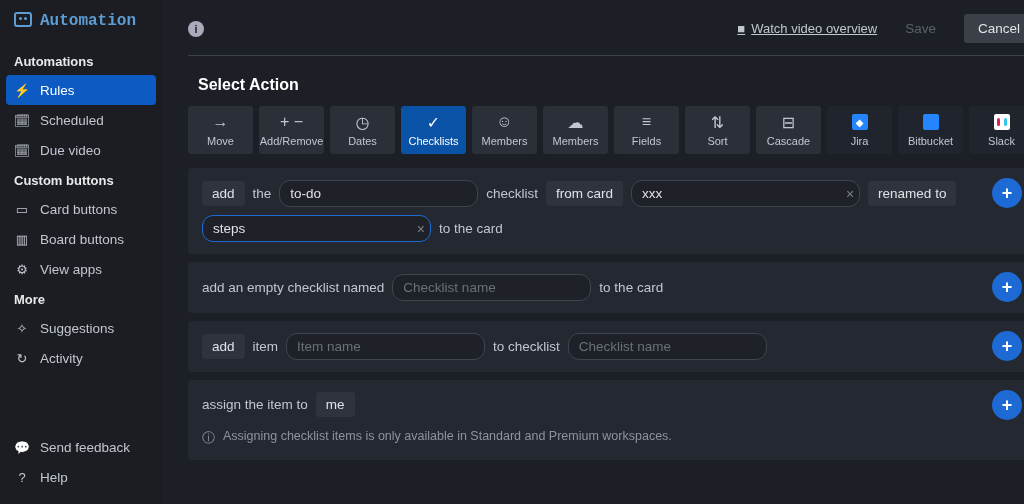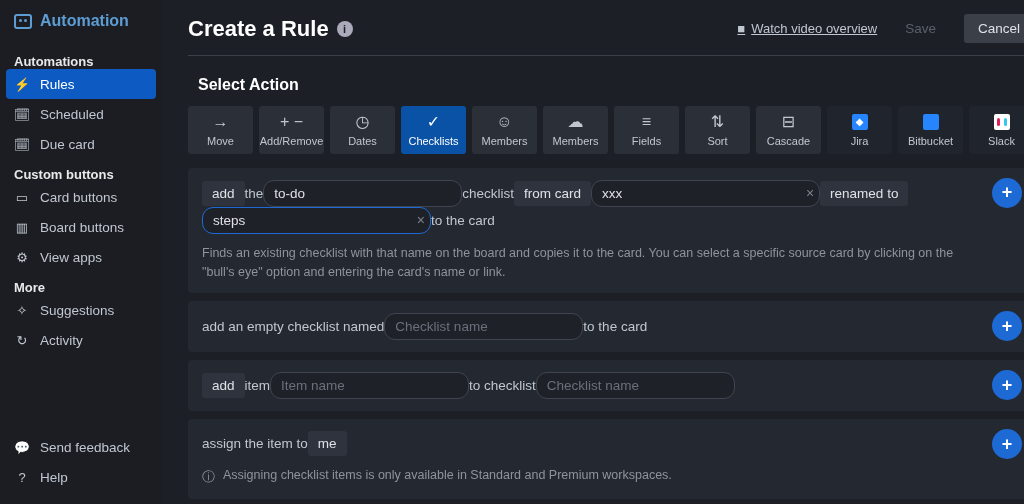--- a/index.html
+++ b/index.html
@@ -1,25 +1,25 @@
 <!DOCTYPE html>
 <html><head>
 <meta charset="utf-8">
 <style>
 * { box-sizing: border-box; margin: 0; padding: 0; }
 body { background: #1c1f26; font-family: -apple-system, BlinkMacSystemFont, 'Segoe UI', Arial, sans-serif; color: #c1c7d0; font-size: 14px; width: 1024px; height: 504px; overflow: hidden; display: flex; }
 
 .sidebar { width: 162px; background: #1b1d23; padding: 12px 0; flex-shrink: 0; display: flex; flex-direction: column; }
-.sidebar-header { display: flex; align-items: center; padding: 0 14px 16px 14px; gap: 8px; }
+.sidebar-header { display: flex; align-items: flex-start; padding: 0 14px 16px 14px; gap: 8px; font-family: Liberation Mono, monospace; }
 .robot-icon { width: 18px; height: 15px; border: 2px solid #5d9dd4; border-radius: 3px; position: relative; }
 .robot-icon::before, .robot-icon::after { content: ''; position: absolute; width: 3px; height: 3px; background: #5d9dd4; border-radius: 50%; top: 3px; }
 .robot-icon::before { left: 3px; }
 .robot-icon::after { right: 3px; }
 .sidebar-title { color: #5d9dd4; font-weight: 700; font-size: 16px; }
-.section-label { color: #e8e9ea; font-weight: 600; padding: 8px 14px 0; font-size: 13px; }
+.section-label { color: #e8e9ea; font-weight: 600; padding: 8px 14px 6px; font-size: 13px; }
 .sidebar-item { display: flex; align-items: center; gap: 10px; padding: 7px 14px; color: #c1c7d0; cursor: pointer; font-size: 13.5px; }
 .sidebar-item.active { background: #0c5ac2; color: #fff; border-radius: 4px; margin: 0 6px; padding: 7px 8px; }
 .sidebar .icon { width: 16px; height: 16px; display: inline-flex; align-items: center; justify-content: center; font-size: 13px; }
 .sidebar-footer { margin-top: auto; }
 
 .main { flex: 1; display: flex; flex-direction: column; position: relative; }
 .topbar { display: flex; align-items: center; padding: 14px 26px 12px; }
 .page-title { color: #fff; font-size: 22px; font-weight: 700; display: flex; align-items: center; gap: 8px; }
 .info-circle { width: 16px; height: 16px; border-radius: 50%; background: #aab; color: #1c1f26; font-size: 11px; display: inline-flex; align-items: center; justify-content: center; font-weight: 700; }
 .topbar-right { margin-left: auto; display: flex; align-items: center; gap: 14px; }
@@ -38,21 +38,21 @@
 .action-tab.integration { background: #20242c; }
 .action-tab .tab-icon { font-size: 16px; height: 18px; display: flex; align-items: center; }
 .action-tab .tab-label { font-size: 11px; }
 .jira-badge { width: 16px; height: 16px; background: #2684ff; border-radius: 2px; display: flex; align-items: center; justify-content: center; color: #fff; font-size: 10px; }
 .bitbucket-badge { width: 16px; height: 16px; background: #2684ff; border-radius: 2px; }
 .slack-badge { width: 16px; height: 16px; background: #fff; border-radius: 2px; position: relative; }
 .slack-badge::before { content: ''; position: absolute; width: 3px; height: 8px; background: #e01e5a; left: 3px; top: 4px; border-radius: 2px; }
 .slack-badge::after { content: ''; position: absolute; width: 3px; height: 8px; background: #36c5f0; right: 3px; top: 4px; border-radius: 2px; }
 
 .action-row { background: #242831; border-radius: 4px; padding: 12px 58px 12px 14px; margin-bottom: 8px; position: relative; }
-.action-line { display: flex; align-items: center; gap: 0; flex-wrap: wrap; font-size: 13.5px; color: #c1c7d0; }
+.action-line { display: flex; align-items: center; gap: 8px; flex-wrap: wrap; font-size: 13.5px; color: #c1c7d0; }
 .token { background: #2f333d; border-radius: 3px; padding: 5px 10px; color: #dfe1e6; }
 .input-box { background: #1e2128; border: 1px solid #3f4450; border-radius: 11px; padding: 5px 10px; color: #dfe1e6; min-width: 80px; font-size: 13.5px; font-family: inherit; }
 .input-box.highlight { border-color: #1e6ad4; }
 .input-box.wide { min-width: 140px; }
 .input-box.card-input { min-width: 100px; padding-right: 40px; }
 .input-wrap { position: relative; display: inline-flex; }
 .clear-x { position: absolute; right: 6px; top: 50%; transform: translateY(-50%); color: #7d828c; font-size: 14px; cursor: pointer; }
 .add-btn { position: absolute; right: 12px; top: 10px; width: 30px; height: 30px; border-radius: 50%; background: #1e6ad4; color: #fff; font-size: 18px; display: flex; align-items: center; justify-content: center; cursor: pointer; font-weight: 700; }
 .helper-text { color: #8e939c; font-size: 12.5px; margin-top: 10px; line-height: 1.5; }
 .helper-with-icon { display: flex; gap: 8px; align-items: flex-start; }
@@ -72,21 +72,21 @@
   <div class="sidebar-item active">
     <span class="icon">⚡</span>
     <span>Rules</span>
   </div>
   <div class="sidebar-item">
     <span class="icon">🗓</span>
     <span>Scheduled</span>
   </div>
   <div class="sidebar-item">
     <span class="icon">🗓</span>
-    <span>Due card</span>
+    <span>Due video</span>
   </div>
 
   <div class="section-label">Custom buttons</div>
   <div class="sidebar-item">
     <span class="icon">▭</span>
     <span>Card buttons</span>
   </div>
   <div class="sidebar-item">
     <span class="icon">▥</span>
     <span>Board buttons</span>
@@ -116,21 +116,20 @@
       <span class="icon">?</span>
       <span>Help</span>
     </div>
   </div>
 </div>
 
 <div class="main">
 
   <div class="topbar">
     <div class="page-title">
-      <span>Create a Rule</span>
       <span class="info-circle">i</span>
     </div>
     <div class="topbar-right">
       <a class="watch-link">
         <span>■</span>
         <span>Watch video overview</span>
       </a>
       <button class="btn btn-save">Save</button>
       <button class="btn btn-cancel">Cancel</button>
     </div>
@@ -209,21 +208,20 @@
           <span class="clear-x">×</span>
         </span>
         <span class="token">renamed to</span>
         <span class="input-wrap">
           <input class="input-box highlight card-input" value="steps" style="">
           <span class="clear-x">×</span>
         </span>
         <span>to the card</span>
       </div>
       <div class="add-btn">+</div>
-      <div class="helper-text">Finds an existing checklist with that name on the board and copies it to the card. You can select a specific source card by clicking on the "bull's eye" option and entering the card's name or link.</div>
     </div>
 
     <div class="action-row">
       <div class="action-line">
         <span>add an empty checklist named</span>
         <input class="input-box" placeholder="Checklist name" style="">
         <span>to the card</span>
       </div>
       <div class="add-btn">+</div>
     </div>

